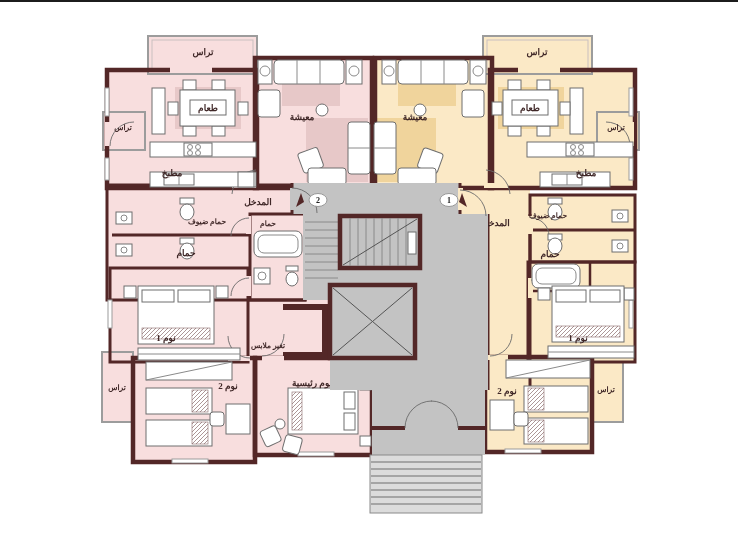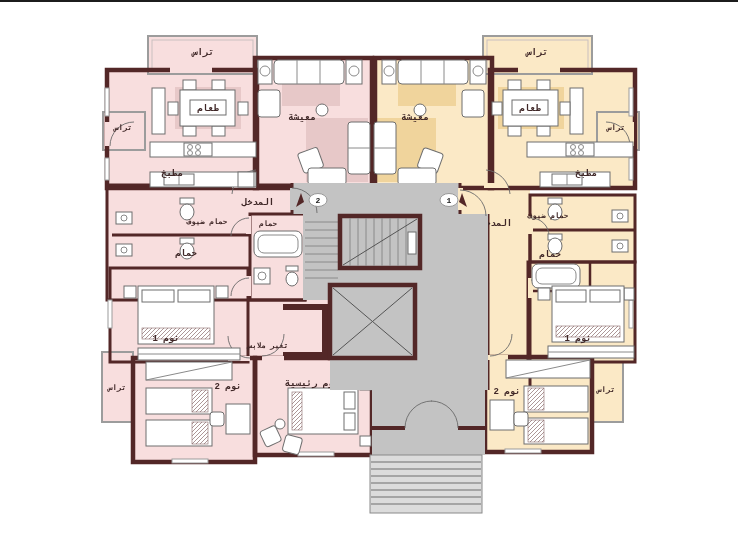--- a/index.html
+++ b/index.html
@@ -1,17 +1,17 @@
 <!DOCTYPE html>
 <html lang="ar" style="--wall: #532727; --pink: #f8dede; --pink_rug: #e7c8c8; --yellow: #fbe9c6; --yellow_rug: #f0d49c; --gray: #c3c3c3; --steps: #dcdcdc; --label: #3f2727;"><head>
 <meta charset="utf-8">
 <style>
   html,body{margin:0;padding:0;background:#fff;}
   .stage{position:relative;width:738px;height:554px;background:#fff;overflow:hidden;
-         font-family:Liberation Mono, monospace;}
+         font-family:Liberation Serif, serif;}
   .topline{position:absolute;left:0;top:0;width:738px;height:2px;background:#1c1c1c;}
   svg{position:absolute;left:0;top:0;}
   .wall3{fill:none;stroke:var(--wall);stroke-width:3;}
   .wall4{fill:none;stroke:var(--wall);stroke-width:4.5;}
   .wallline{stroke:var(--wall);}
   .twall{fill:none;stroke:#9c9c9c;stroke-width:2;}
   .rail{fill:none;stroke:#c9bfbf;stroke-width:1;}
   .furn{fill:#ffffff;stroke:#6e6e6e;stroke-width:1;}
   .thin{stroke:#8a8a8a;stroke-width:1;fill:none;}
   .arc{fill:none;stroke:#6a6a6a;stroke-width:0.9;}

